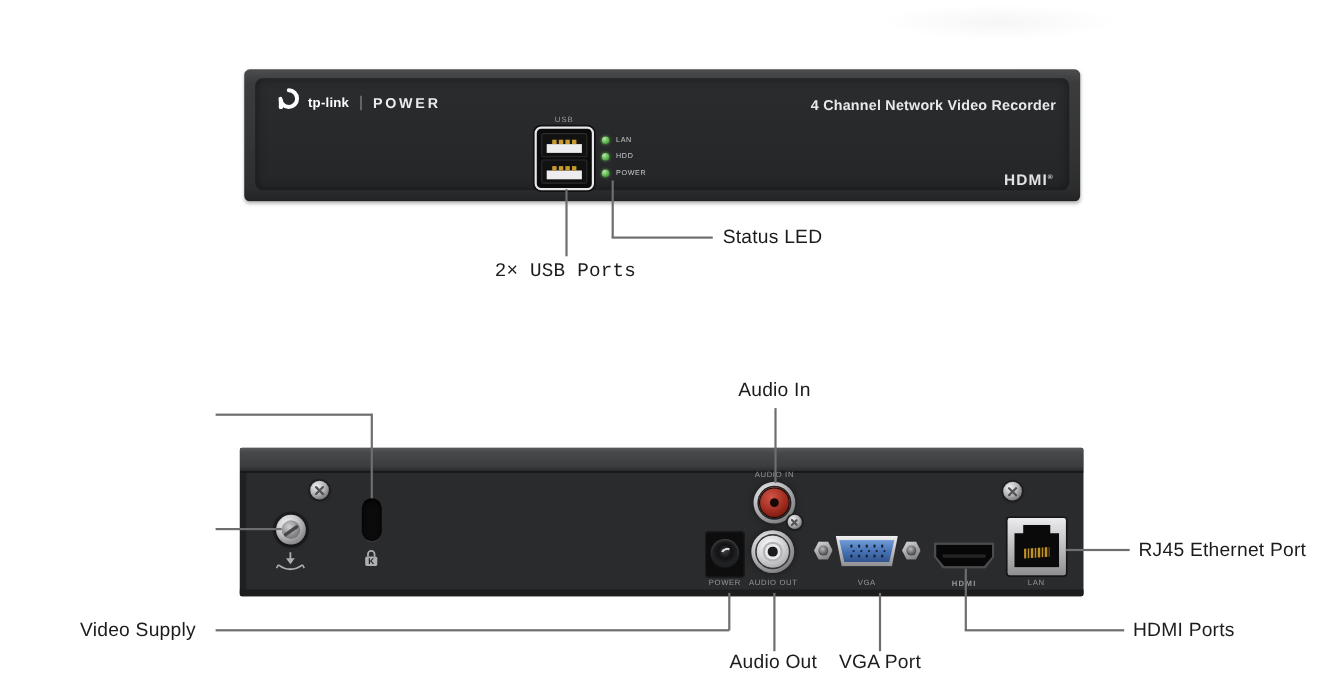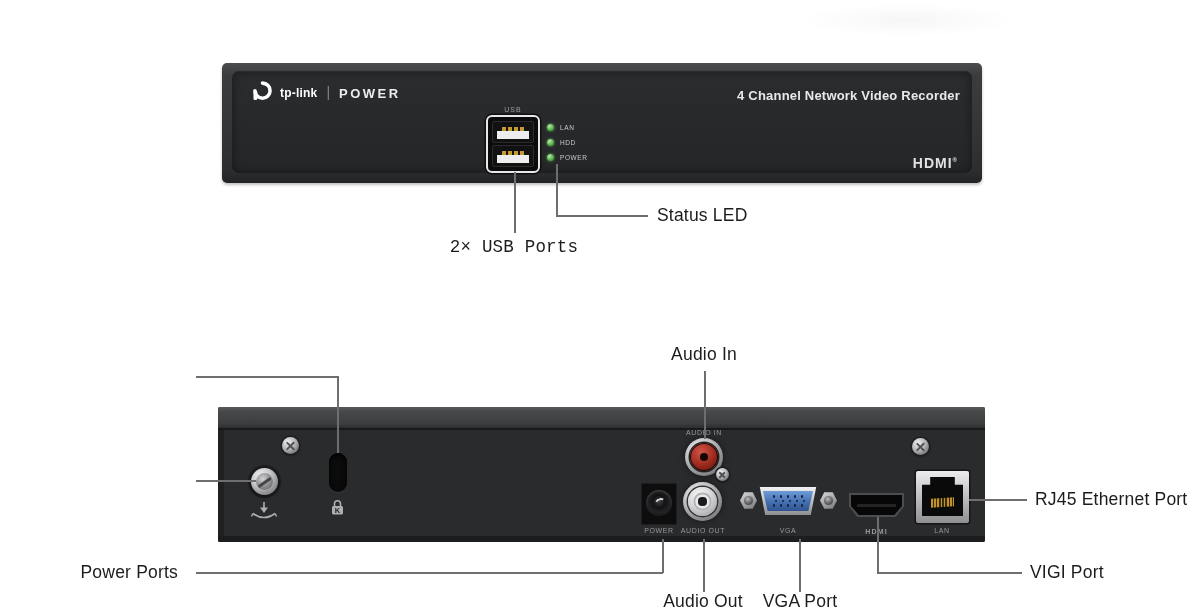--- a/index.html
+++ b/index.html
@@ -290,20 +290,20 @@
   <div class="cl" style="left:196px; top:480px; width:60px; height:1.5px;"></div>
   <div class="cl" style="left:704px; top:371px; width:1.5px; height:68px;"></div>
   <div class="cl" style="left:662px; top:539px; width:1.5px; height:34px;"></div>
   <div class="cl" style="left:196px; top:572px; width:467px; height:1.5px;"></div>
   <div class="cl" style="left:703px; top:539px; width:1.5px; height:53px;"></div>
   <div class="cl" style="left:799px; top:539px; width:1.5px; height:53px;"></div>
   <div class="cl" style="left:877px; top:517px; width:1.5px; height:56px;"></div>
   <div class="cl" style="left:877px; top:572px; width:145px; height:1.5px;"></div>
   <div class="cl" style="left:969px; top:499px; width:58px; height:1.5px;"></div>
 
-  <div class="lbl" style="left:0px; top:562px; width:178px; text-align:right;">Power Ports</div>
+  <div class="lbl" style="left:0px; top:562px; width:178px; text-align:right;">Video Supply</div>
   <div class="lbl" style="left:634px; top:344px; width:140px; text-align:center;">Audio In</div>
   <div class="lbl" style="left:633px; top:591px; width:140px; text-align:center;">Audio Out</div>
   <div class="lbl" style="left:730px; top:591px; width:140px; text-align:center;">VGA Port</div>
   <div class="lbl" style="left:1035px; top:489px;">RJ45 Ethernet Port</div>
-  <div class="lbl" style="left:1030px; top:562px;">VIGI Port</div>
+  <div class="lbl" style="left:1030px; top:562px;">HDMI Ports</div>
 
 </div>
 
 </body></html>

